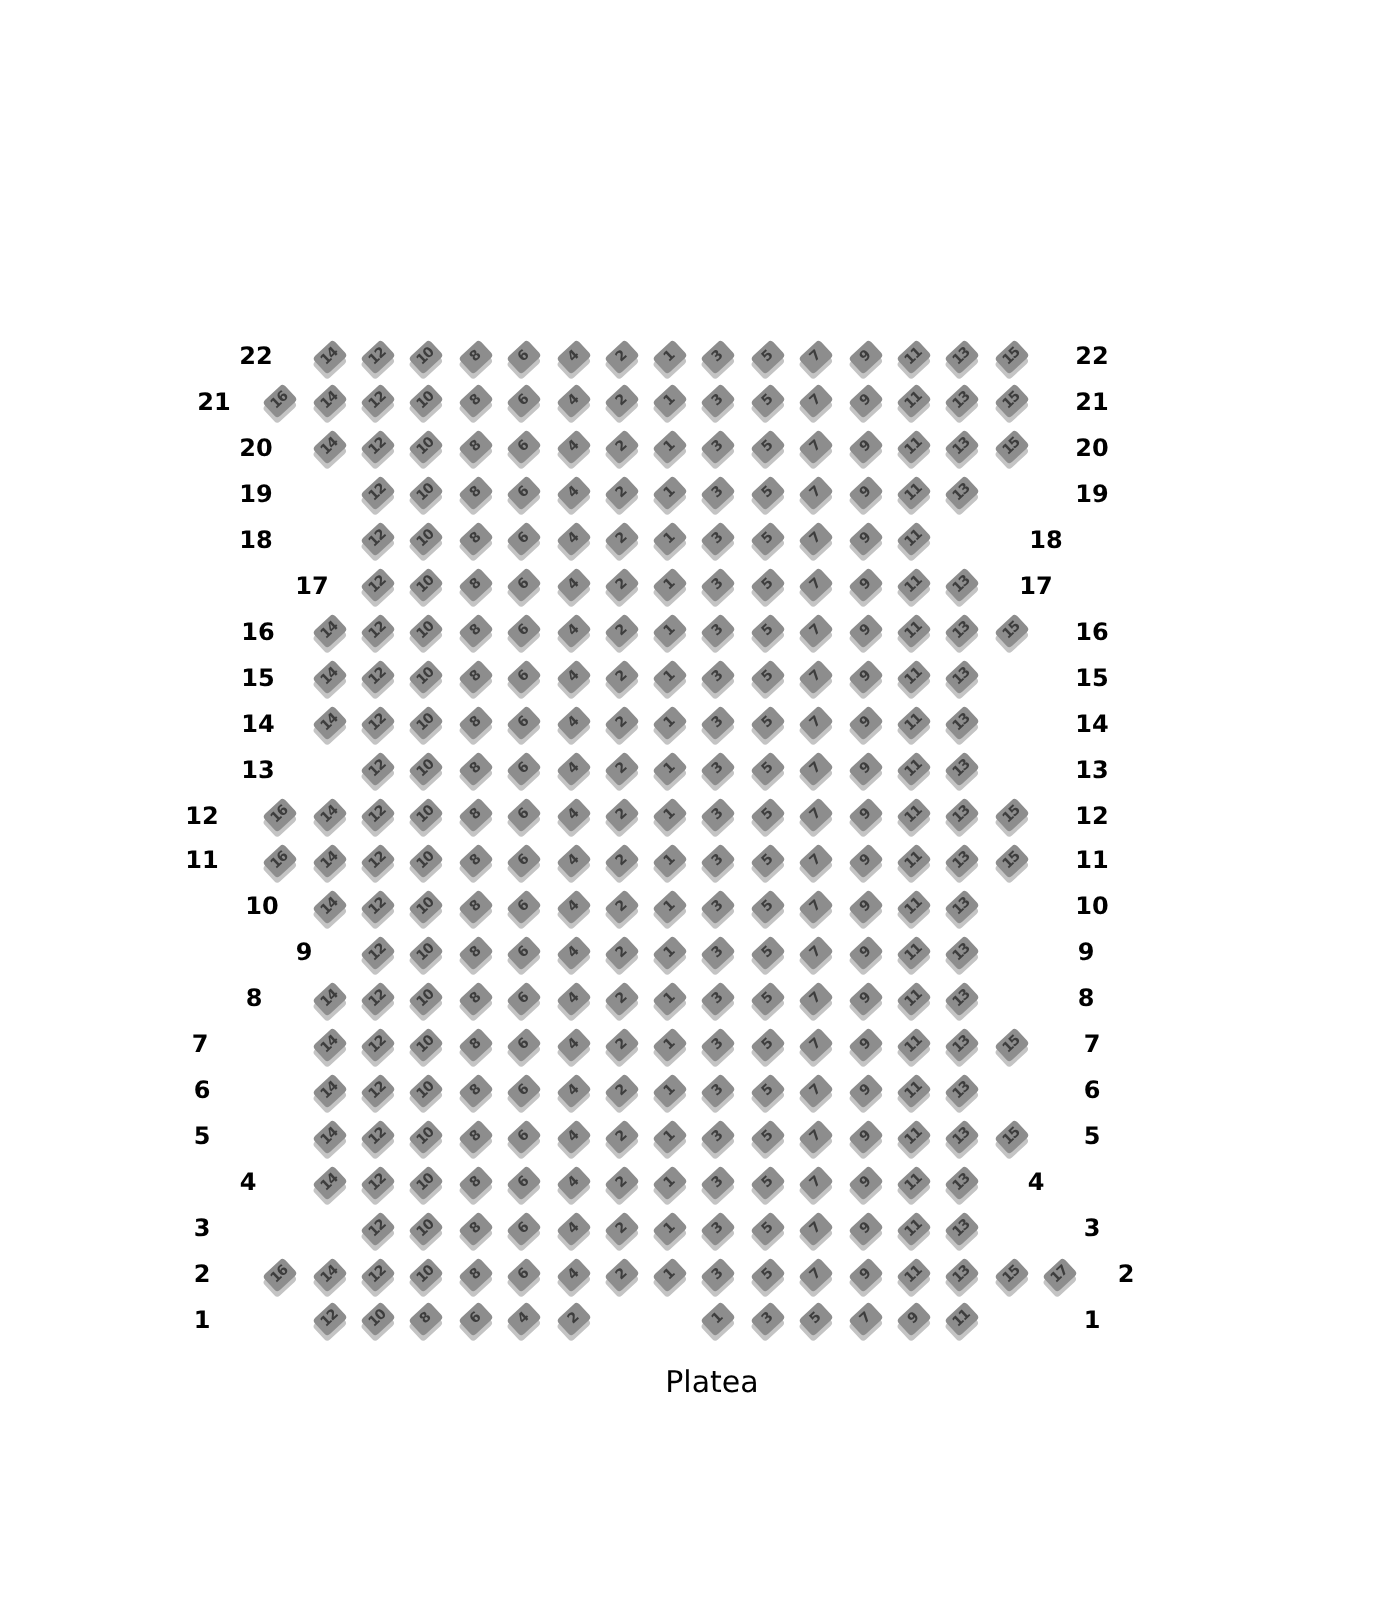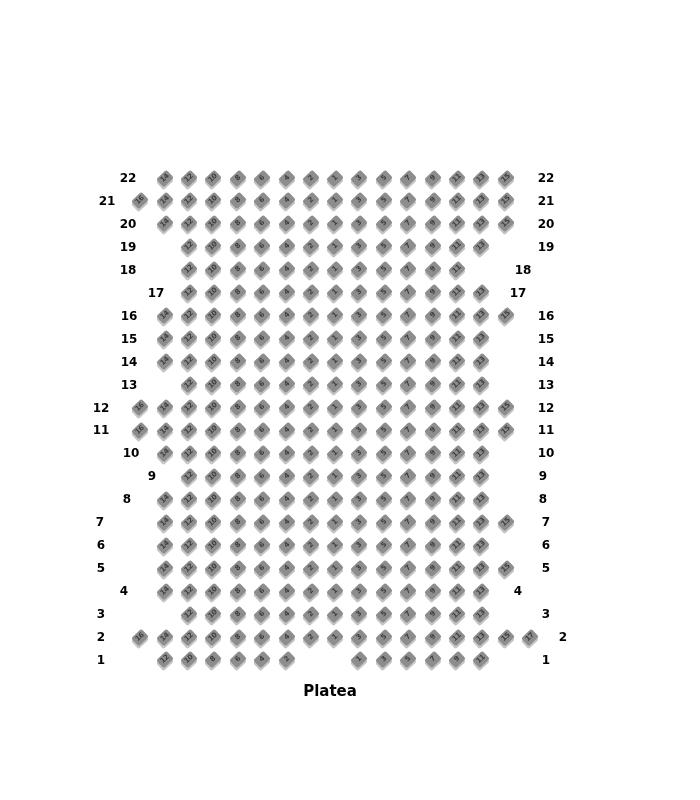--- a/index.html
+++ b/index.html
@@ -43,23 +43,24 @@
     font-weight: bold;
     color: #3d3d3d;
     line-height: 1;
     letter-spacing: -0.5px;
     pointer-events: none;
   }
   .section-title {
     position: absolute;
     transform: translate(-50%, -50%);
     font-size: 15px;
-    font-weight: bold;
+    font-weight: normal;
     color: #000000;
     white-space: nowrap;
+    margin-left: 26px;
   }
   .stage-title {
     position: absolute;
     transform: translate(-50%, -50%);
     font-size: 21px;
     font-weight: bold;
     color: #000000;
     letter-spacing: 0.5px;
     white-space: nowrap;
   }

